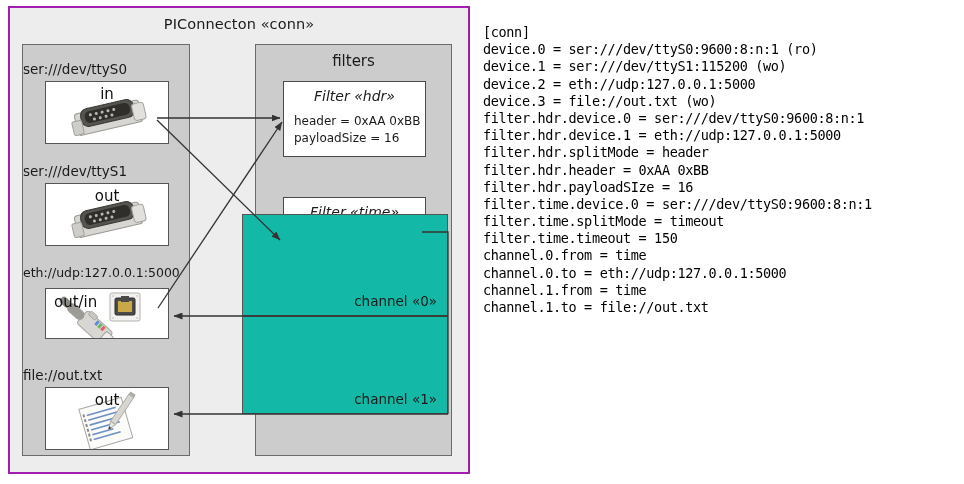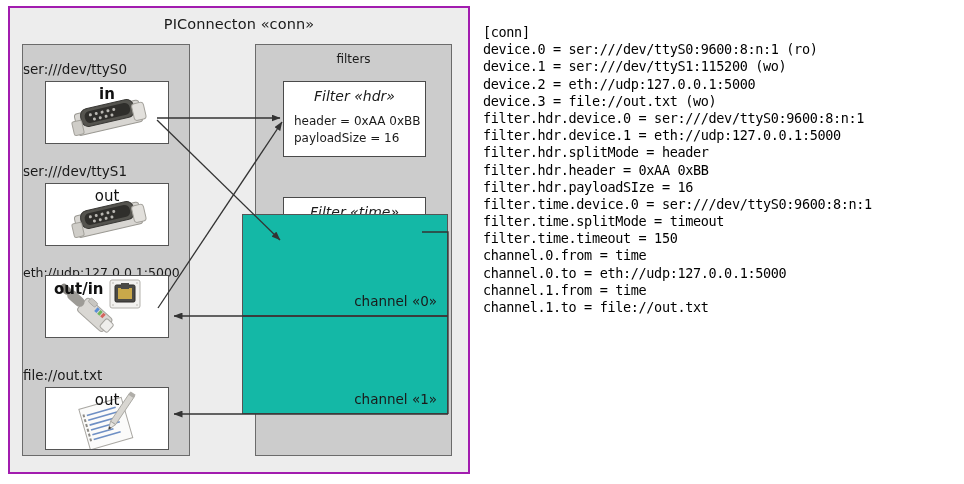--- a/index.html
+++ b/index.html
@@ -42,21 +42,21 @@
     box-sizing: border-box;
     background: #cccccc;
     border: 1.5px solid #6b6b6b;
   }
   .group-title {
     position: absolute;
     left: 0;
     top: 7px;
     width: 100%;
     text-align: center;
-    font-size: 12px;
+    font-size: 15px;
     color: #1a1a1a;
   }
 
   #devices-group { left: 12px; top: 36px; width: 168px; height: 412px; }
   #filters-group { left: 245px; top: 36px; width: 197px; height: 412px; }
 
   .device-label {
     position: absolute;
     width: 100%;
     text-align: left;
@@ -169,21 +169,21 @@
 <body>
 
 <div id="diagram-panel">
 
   <div id="diagram-title">PIConnecton «conn»</div>
 
   <div class="group-box" id="devices-group">
     <div class="group-title"></div>
 
     <div class="device-label" style="top:16px;">ser:///dev/ttyS0</div>
-    <div class="device-card" style="left:22px; top:36px; width:124px; height:63px;font-weight:bold;">
+    <div class="device-card" style="left:22px; top:36px; width:124px; height:63px;">
       <div class="device-dir centered">in</div>
       <div class="icon-wrap">
         <svg width="124" height="63" viewBox="0 0 124 63">
           <g transform="rotate(-13 62 38)">
             <rect x="30" y="25" width="66" height="22" rx="3" fill="#d8d6d2" stroke="#9a9892" stroke-width="1"></rect>
             <rect x="36" y="22" width="54" height="18" rx="7" fill="#55544f" stroke="#3a3936" stroke-width="1"></rect>
             <rect x="40" y="25" width="46" height="12" rx="5" fill="#2f2e2b"></rect>
             <g fill="#b9b7b2">
               <circle cx="46" cy="29" r="1.5"></circle>
                 <circle cx="52" cy="29" r="1.5"></circle>
@@ -223,21 +223,21 @@
                 <circle cx="67" cy="34" r="1.5"></circle>
             </g>
             <rect x="26" y="32" width="10" height="14" rx="2" fill="#cfcdc8" stroke="#a3a19b" stroke-width="1"></rect>
             <rect x="88" y="28" width="12" height="17" rx="3" fill="#e2e0dc" stroke="#a3a19b" stroke-width="1"></rect>
           </g>
         </svg>
       </div>
     </div>
 
     <div class="device-label small" style="top:220px;">eth://udp:127.0.0.1:5000</div>
-    <div class="device-card" style="left:22px; top:230px; width:124px; height:63px;font-weight:bold;">
+    <div class="device-card" style="left:22px; top:243px; width:124px; height:51px;">
       <div class="device-dir left">out/in</div>
       <div class="icon-wrap">
         <svg width="124" height="63" viewBox="0 0 124 63">
           <rect x="64" y="4" width="30" height="28" rx="2" fill="#f2f1ef" stroke="#b3b1ac" stroke-width="1"></rect>
           <rect x="69" y="9" width="20" height="17" rx="1.5" fill="#4b4a46" stroke="#2e2d2a" stroke-width="1"></rect>
           <rect x="72" y="12" width="14" height="11" fill="#c9a84a"></rect>
           <rect x="75" y="7" width="8" height="6" fill="#4b4a46"></rect>
           <g fill="#cfcdc8">
             <circle cx="67" cy="7" r="1"></circle>
               <circle cx="91" cy="7" r="1"></circle>

